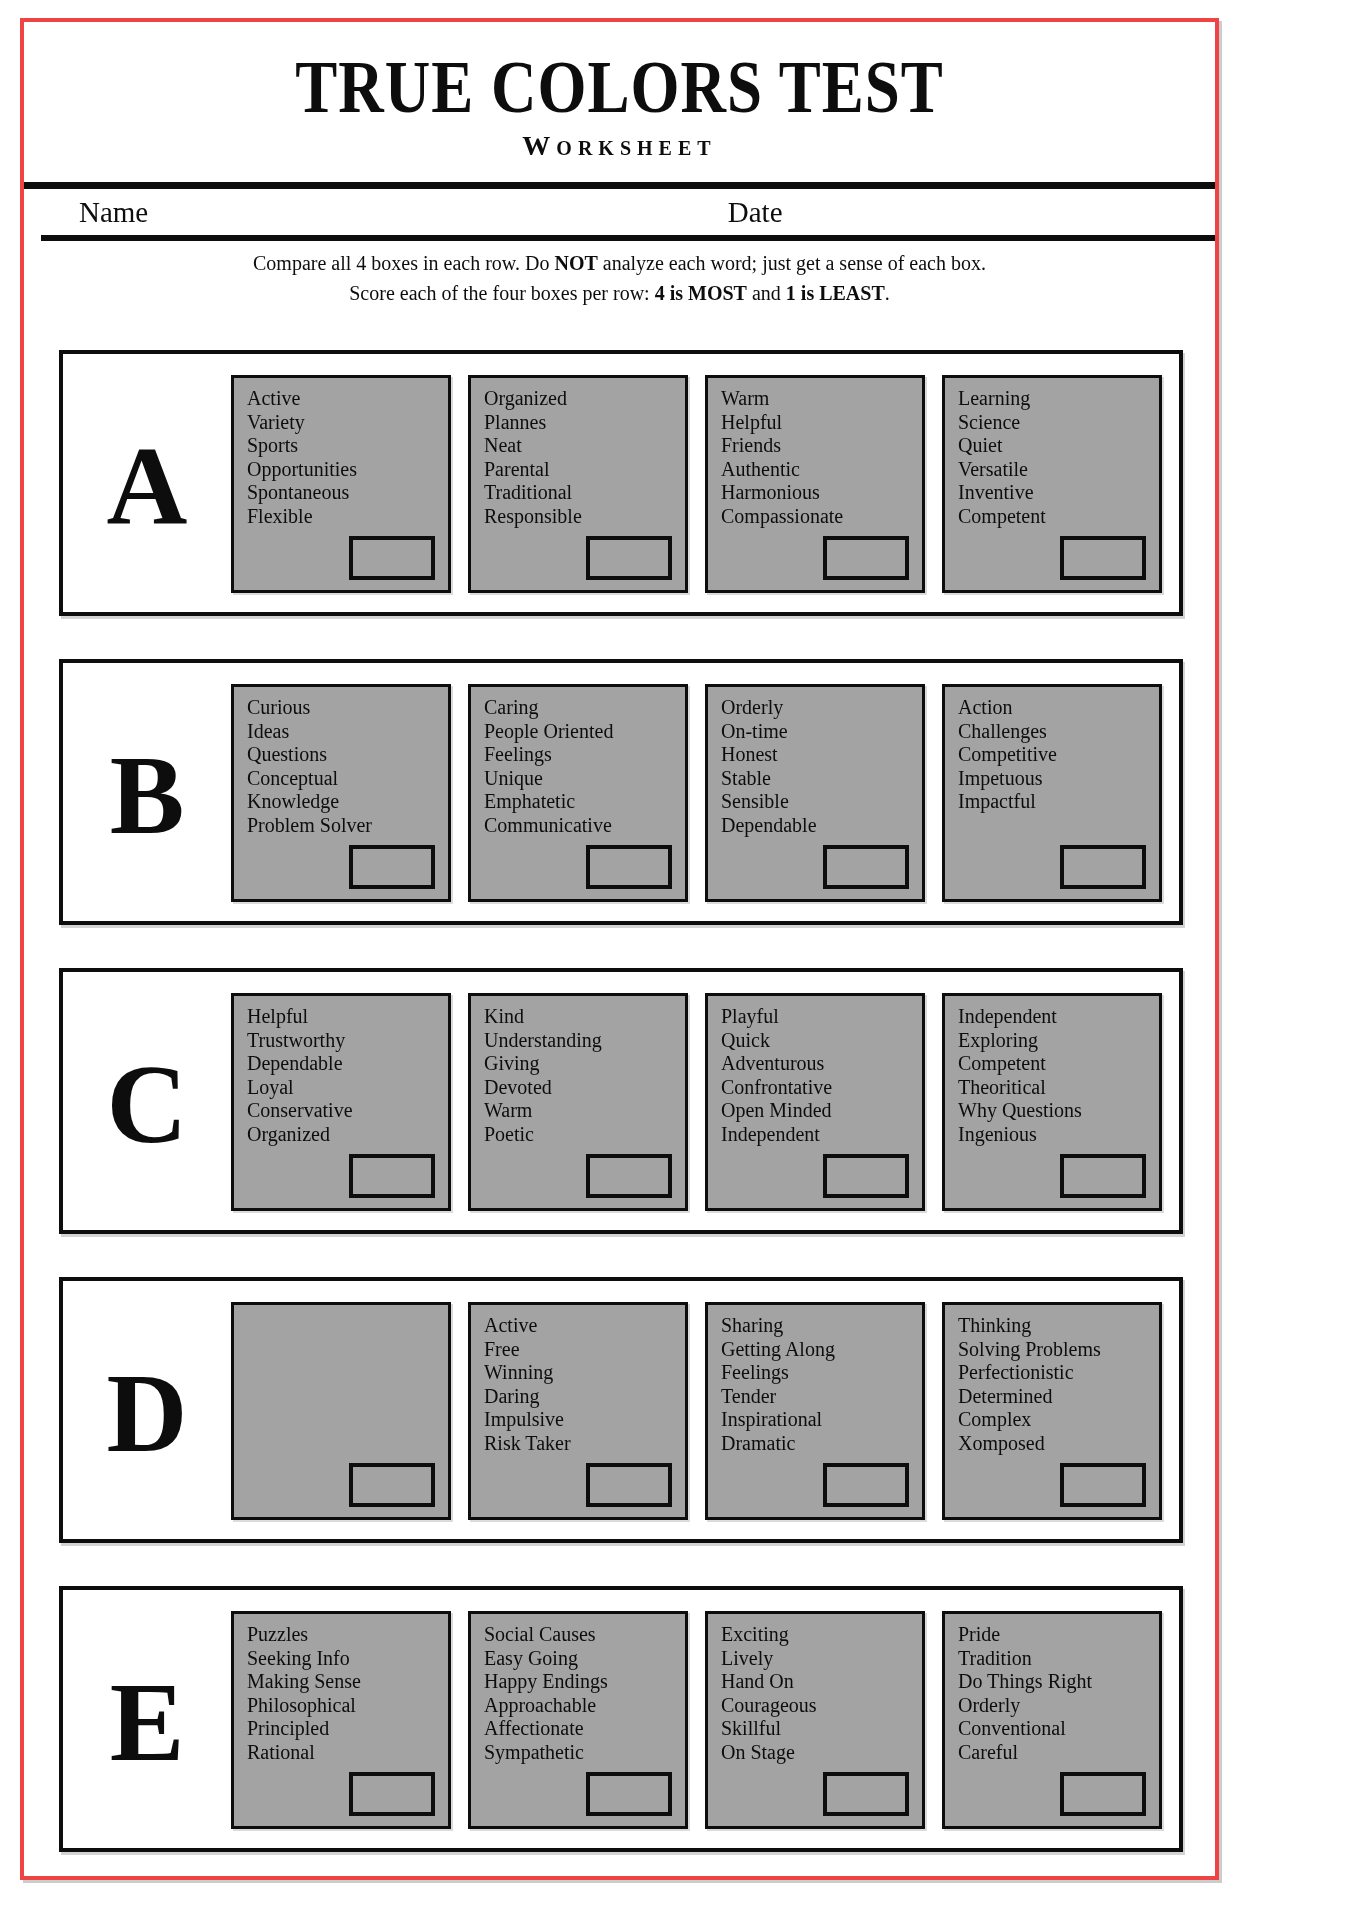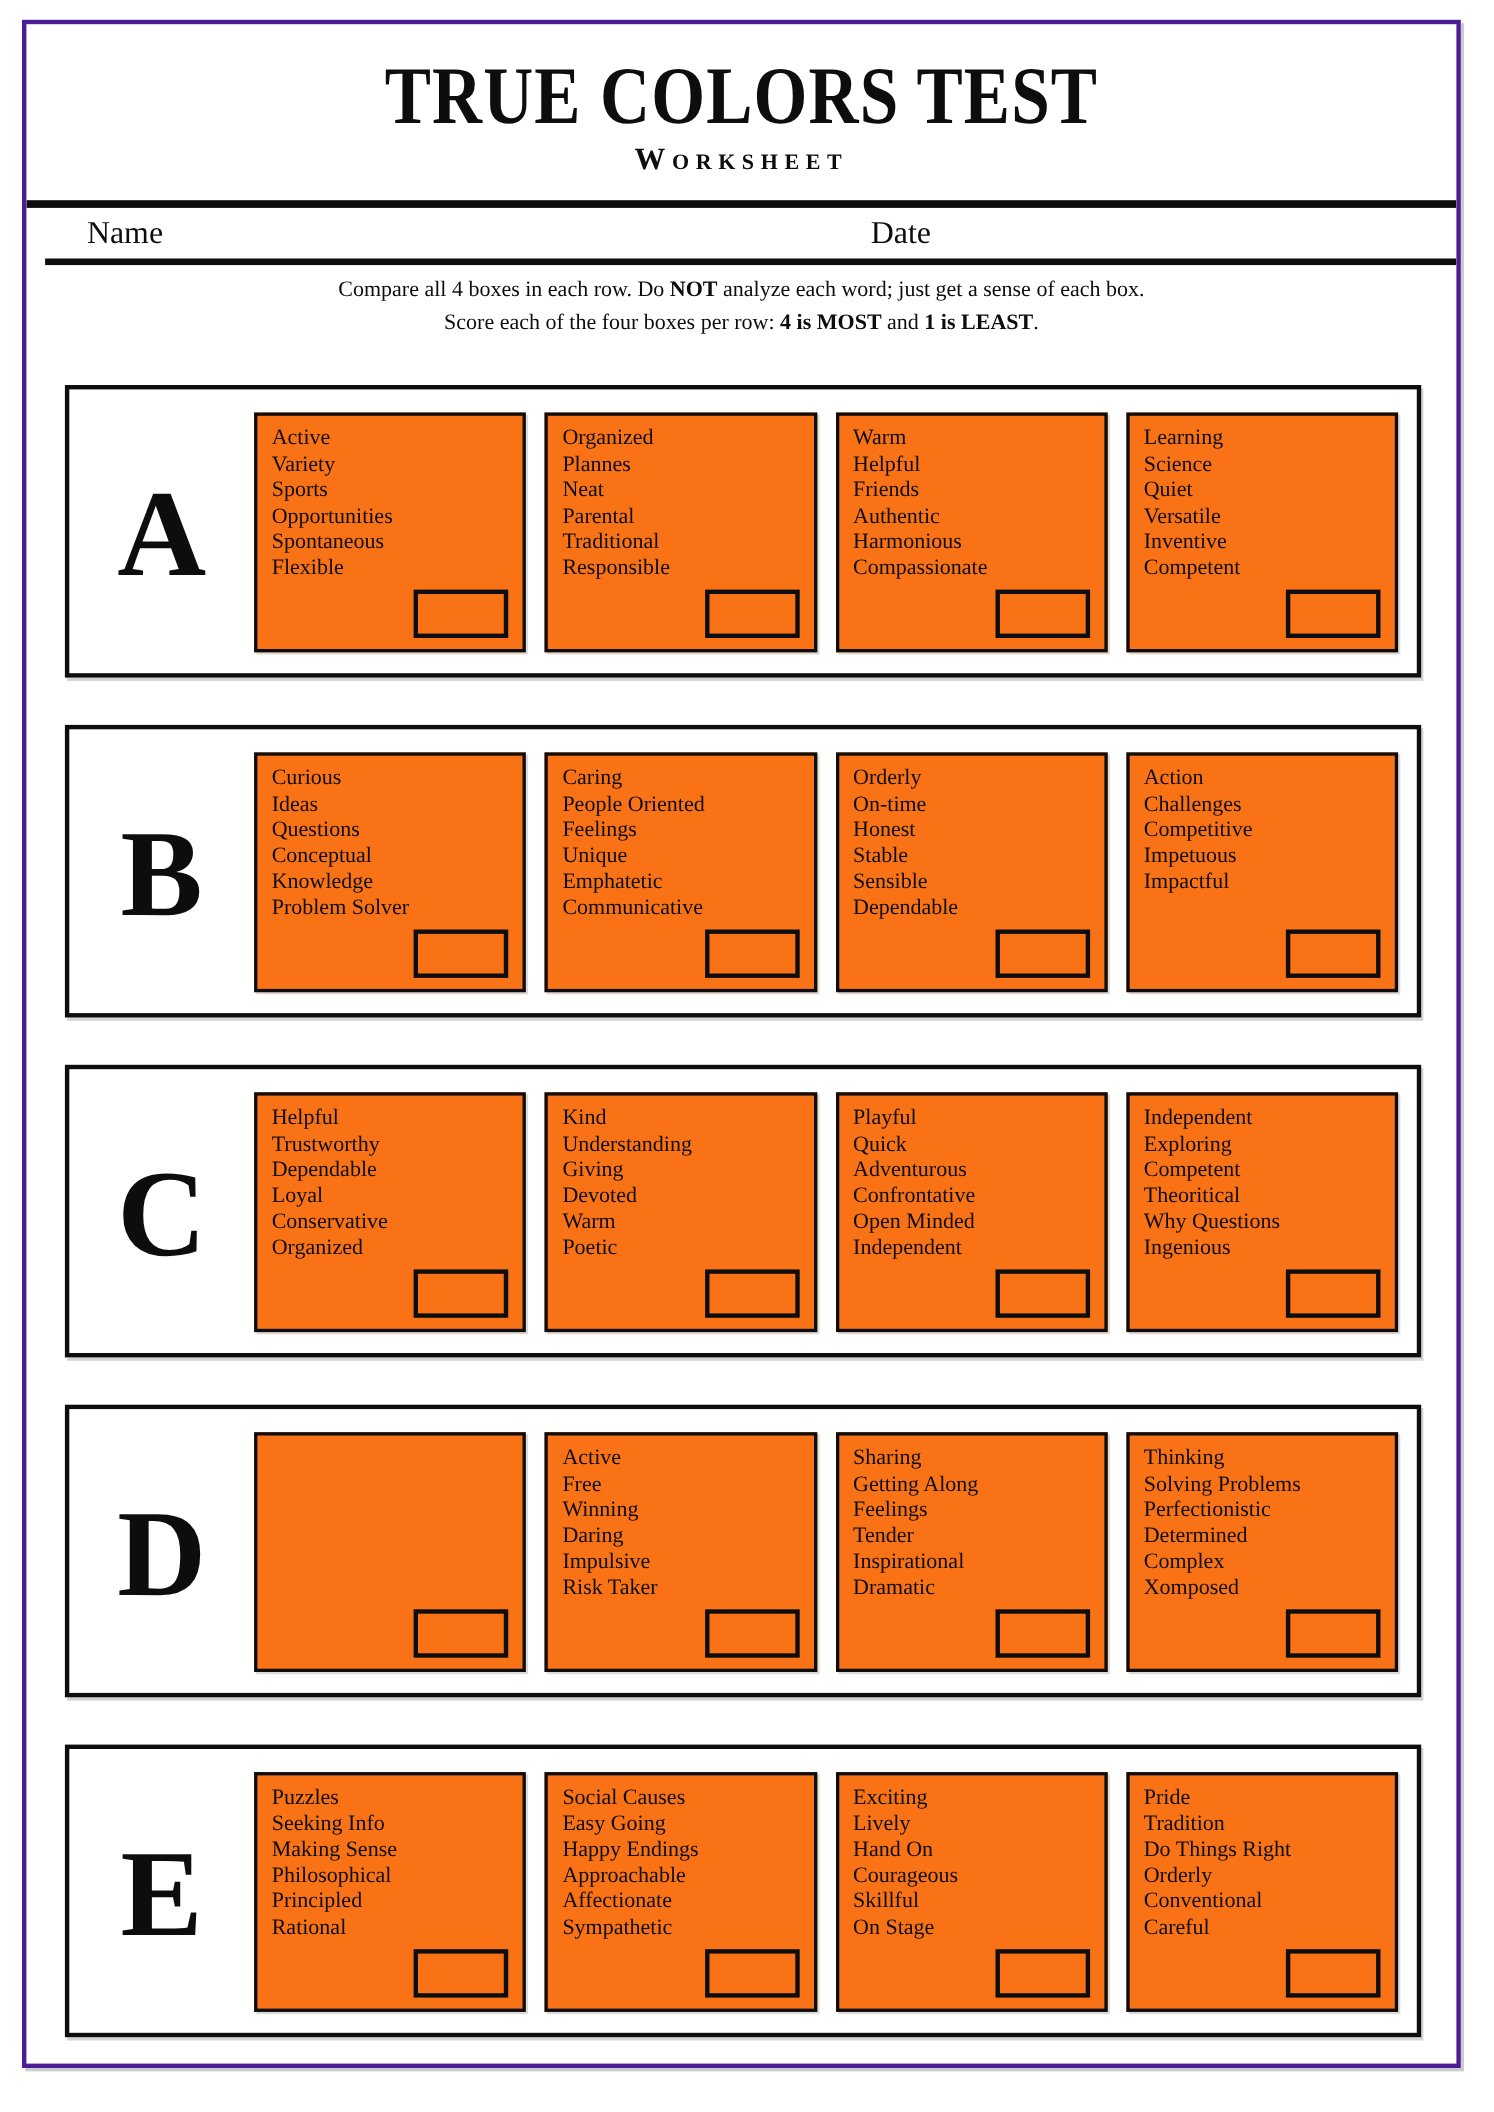--- a/index.html
+++ b/index.html
@@ -9,23 +9,23 @@
     width: 1358px;
     height: 1920px;
     font-family: "Liberation Serif", "DejaVu Serif", serif;
     color: #0d0d0d;
     -webkit-font-smoothing: antialiased;
   }
   .page {
     position: absolute;
     left: 20px;
     top: 18px;
-    width: 1308px;
+    width: 1199px;
     height: 1862px;
-    border: 4px solid #4c1d95;
+    border: 4px solid #ef4444;
     background: #ffffff;
     box-shadow: 3px 3px 0 rgba(110,110,110,0.35);
     box-sizing: border-box;
     overflow: hidden;
   }
   .header {
     border-bottom: 7px solid #0d0d0d;
     text-align: center;
     padding: 30px 0 16px 0;
   }
@@ -107,21 +107,21 @@
     gap: 17px;
     padding: 21px 17px 19px 0;
   }
   .word-box {
     position: relative;
     flex: 1;
     border: 3px solid #0d0d0d;
     box-sizing: border-box;
     padding: 9px 4px 0 13px;
     box-shadow: 2px 2px 0 rgba(110,110,110,0.25);
-    background: #f97316;
+    background: #a3a3a3;
   }
   .word-list {
     list-style: none;
     margin: 0;
     padding: 0;
     font-size: 20px;
     line-height: 23.6px;
   }
   .score-box {
     position: absolute;

